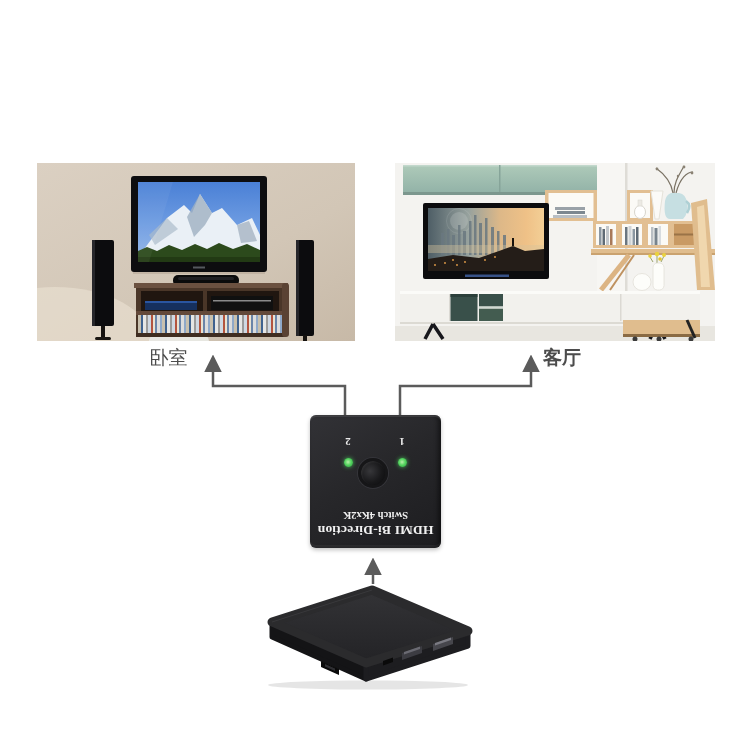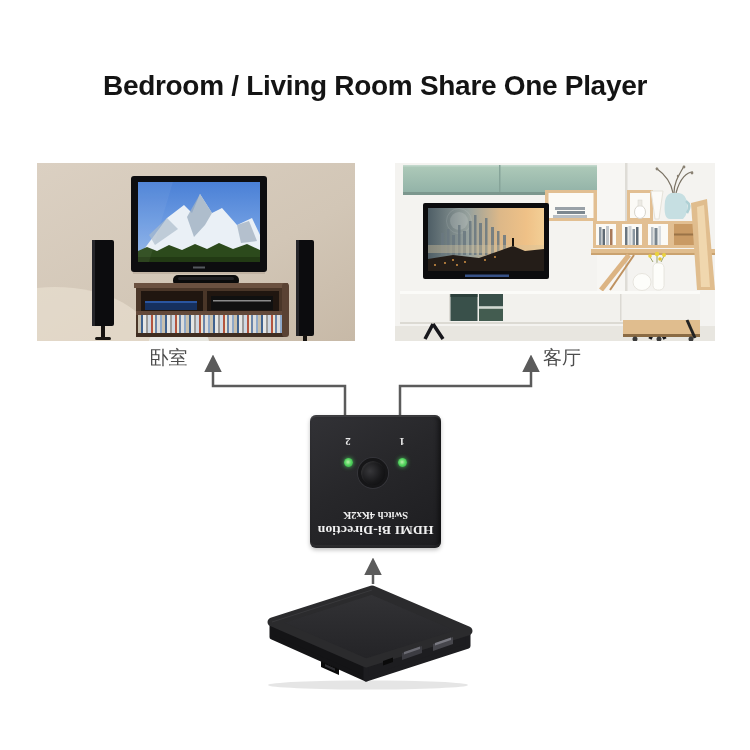--- a/index.html
+++ b/index.html
@@ -4,21 +4,21 @@
 <style>
   html,body{margin:0;padding:0;background:#ffffff;}
   #canvas{position:relative;width:750px;height:750px;background:#ffffff;overflow:hidden;
           font-family:"Liberation Sans",sans-serif;margin:0 auto;}
   .abs{position:absolute;}
   #title{left:0;top:70px;width:750px;text-align:center;font-size:28px;font-weight:700;
          color:#141414;letter-spacing:-0.3px;}
   .photo{overflow:hidden;}
   .room-label{font-size:19px;color:#4c4c4c;font-family:"DejaVu Sans","Liberation Sans",sans-serif;}
   #bedroom-label{left:130px;top:345px;width:77px;text-align:center;}
-  #livingroom-label{left:543px;top:345px;width:90px;text-align:left;}
+  #livingroom-label{left:543px;top:345px;width:90px;text-align:left;font-weight:bold;}
   
   #switch{left:310px;top:415px;width:131px;height:133px;border-radius:6px;
           background:linear-gradient(150deg,#323236 0%,#27272a 45%,#1d1d20 100%);
           box-shadow:inset 0 2px 0 rgba(255,255,255,.10), inset 0 -3px 0 rgba(255,255,255,.05),
                      inset -3px 0 4px rgba(0,0,0,.45), 0 2px 4px rgba(0,0,0,.25);}
   .port-label{width:20px;text-align:center;font-family:"Liberation Serif",serif;font-weight:700;
               font-size:11px;color:#ececec;transform:rotate(180deg);}
   #port2-label{left:28px;top:21px;}
   #port1-label{left:82px;top:21px;}
   .led{width:9px;height:9px;border-radius:50%;
@@ -34,21 +34,20 @@
        text-align:center;color:#f1f1f1;font-family:"Liberation Serif",serif;}
   #switch-text .l1{font-size:13.5px;font-weight:700;letter-spacing:.2px;line-height:17px;}
   #switch-text .l2{font-size:10.5px;font-weight:700;line-height:13px;}
   svg{display:block;}
 </style>
 </head>
 <body>
 
 <div id="canvas">
 
-  <div id="title" class="abs">Bedroom / Living Room Share One Player</div>
 
   <div class="abs photo" style="left:37px;top:163px;width:318px;height:178px;">
     <svg width="318" height="178" viewBox="0 0 318 178">
       <defs>
         <linearGradient id="wallL" x1="0" y1="0" x2="1" y2="1">
           <stop offset="0" stop-color="#dbd0c2"></stop>
             <stop offset=".6" stop-color="#d2c6b6"></stop>
           <stop offset="1" stop-color="#c7b9a7"></stop>
         </linearGradient>
         <linearGradient id="skyL" x1="0" y1="0" x2="0" y2="1">

